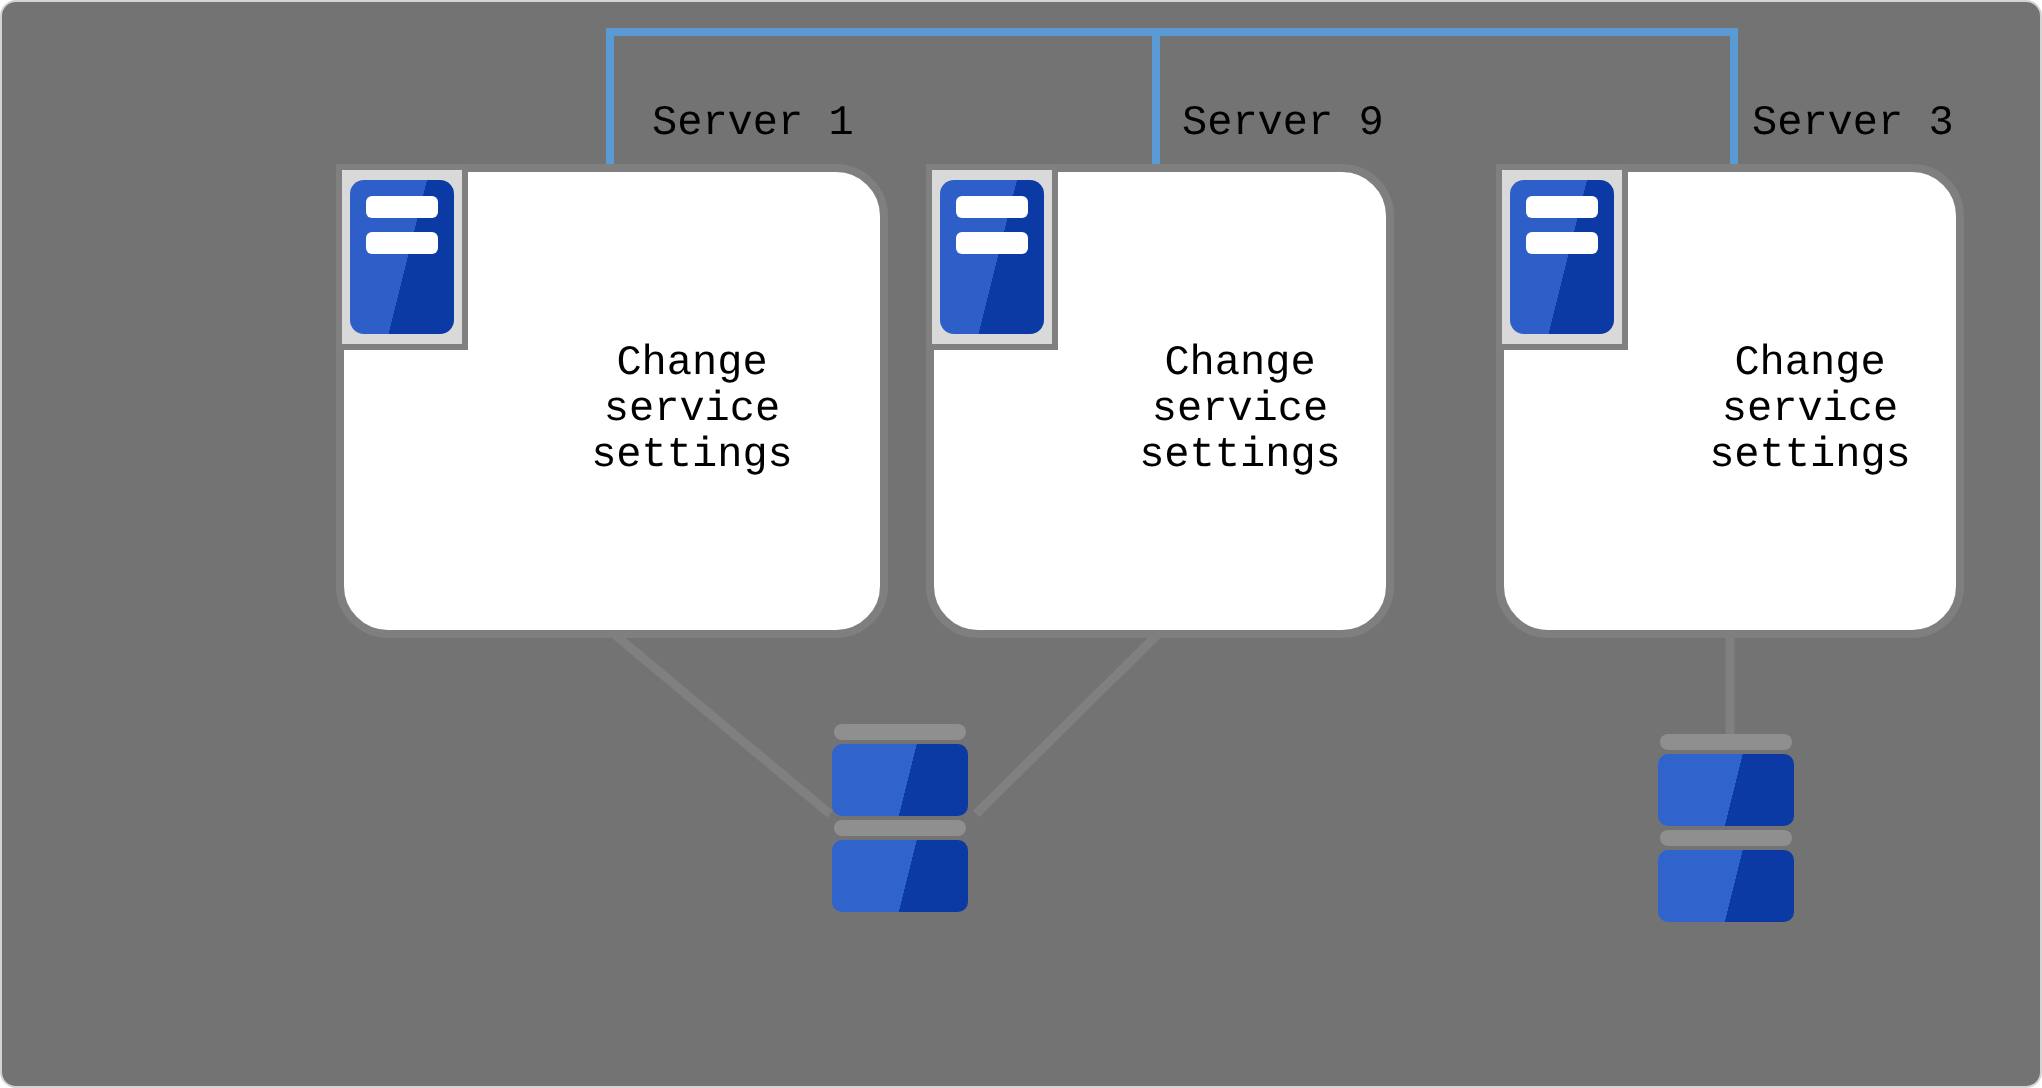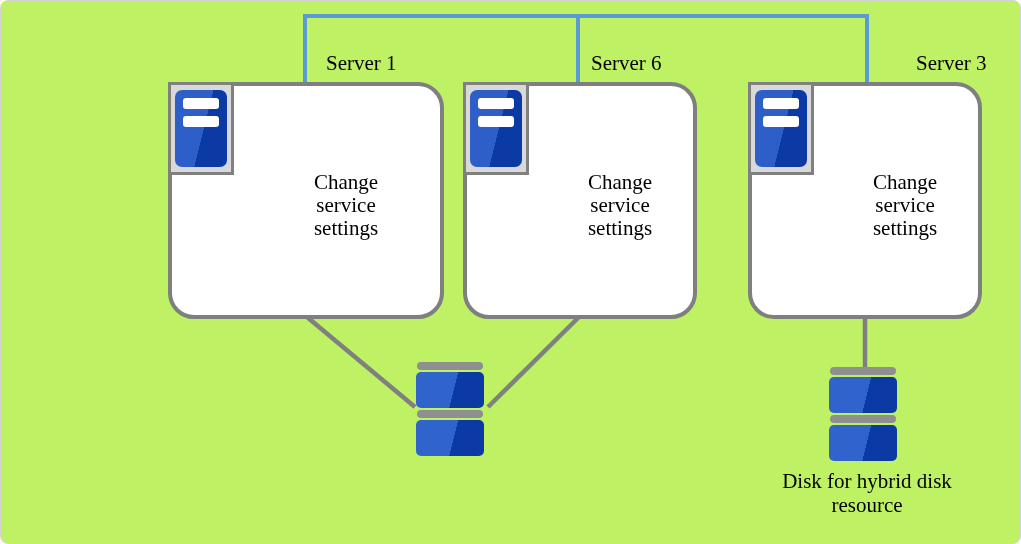--- a/index.html
+++ b/index.html
@@ -1,37 +1,37 @@
 <!DOCTYPE html>
 <html><head>
 <meta charset="utf-8">
 <style>
   html,body{margin:0;padding:0;background:#ffffff;}
   .canvas{
     position:relative;
     width:1021px;height:544px;
-    background:#bef264;
+    background:#737373;
     border:1px solid #d4d4d4;
     border-radius:8px;
     overflow:hidden;
-    font-family:Liberation Serif, serif;
+    font-family:Liberation Mono, monospace;
     color:#000000;
     box-sizing:border-box;
   }
   .wires{position:absolute;left:0;top:0;z-index:0;}
   .net-line{stroke:#5b9bd5;stroke-width:4;fill:none;}
   .conn-line{stroke:#808080;stroke-width:4.5;fill:none;}
 
   .srv-label{
     position:absolute;top:50px;height:24px;
     font-size:21px;line-height:24px;white-space:nowrap;
   }
   .lbl1{left:325px;}
   .lbl2{left:590px;}
-  .lbl3{left:915px;}
+  .lbl3{left:875px;}
 
   .server-box{
     position:absolute;top:81px;height:237px;
     background:#ffffff;
     border:4px solid #7f7f7f;
     border-radius:26px;
     box-sizing:border-box;
     z-index:1;
   }
   .sbox1{left:167px;width:276px;}
@@ -95,21 +95,21 @@
 
   <svg class="wires" width="1021" height="544" viewBox="0 0 1021 544">
     <path class="net-line" d="M304 81 L304 15 L866 15 L866 81"></path>
     <path class="net-line" d="M577 15 L577 81"></path>
     <path class="conn-line" d="M306 316 L414 406"></path>
     <path class="conn-line" d="M578 316 L487 406"></path>
     <path class="conn-line" d="M864 316 L864 368"></path>
   </svg>
 
   <div class="srv-label lbl1">Server 1</div>
-  <div class="srv-label lbl2">Server 6</div>
+  <div class="srv-label lbl2">Server 9</div>
   <div class="srv-label lbl3">Server 3</div>
 
   <div class="server-box sbox1"></div>
   <div class="server-box sbox2"></div>
   <div class="server-box sbox3"></div>
 
   <div class="icon-frame if1">
     <div class="tower">
       <div class="tbar tbar1"></div>
       <div class="tbar tbar2"></div>
@@ -145,16 +145,14 @@
     <div class="drect"></div>
   </div>
 
   <div class="disk disk-right">
     <div class="dbar"></div>
     <div class="drect"></div>
     <div class="dbar"></div>
     <div class="drect"></div>
   </div>
 
-  <div class="caption cap-right">Disk for hybrid disk
-resource</div>
 
 </div>
 
 </body></html>

